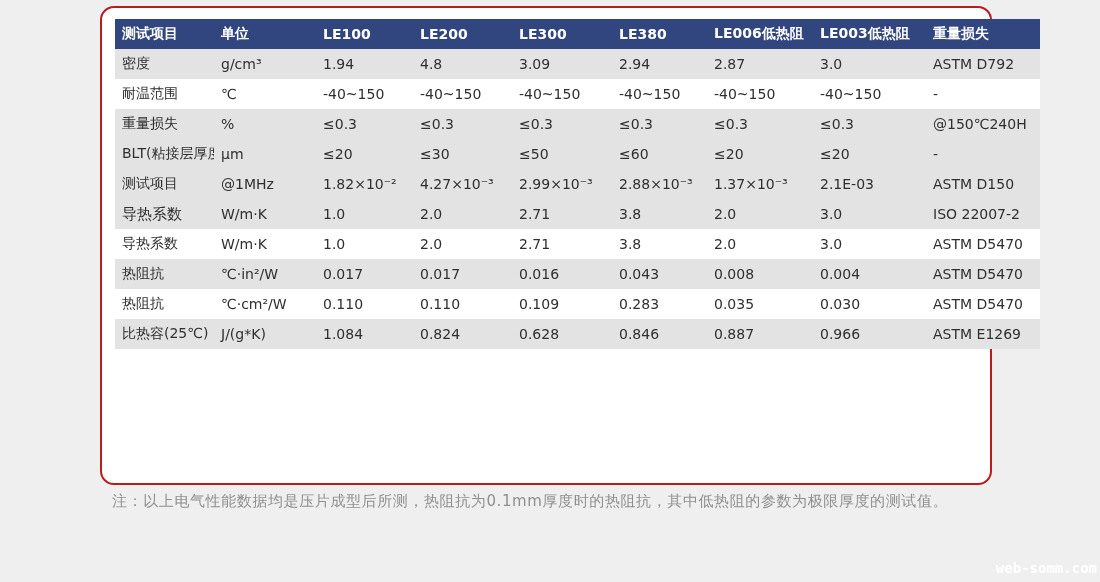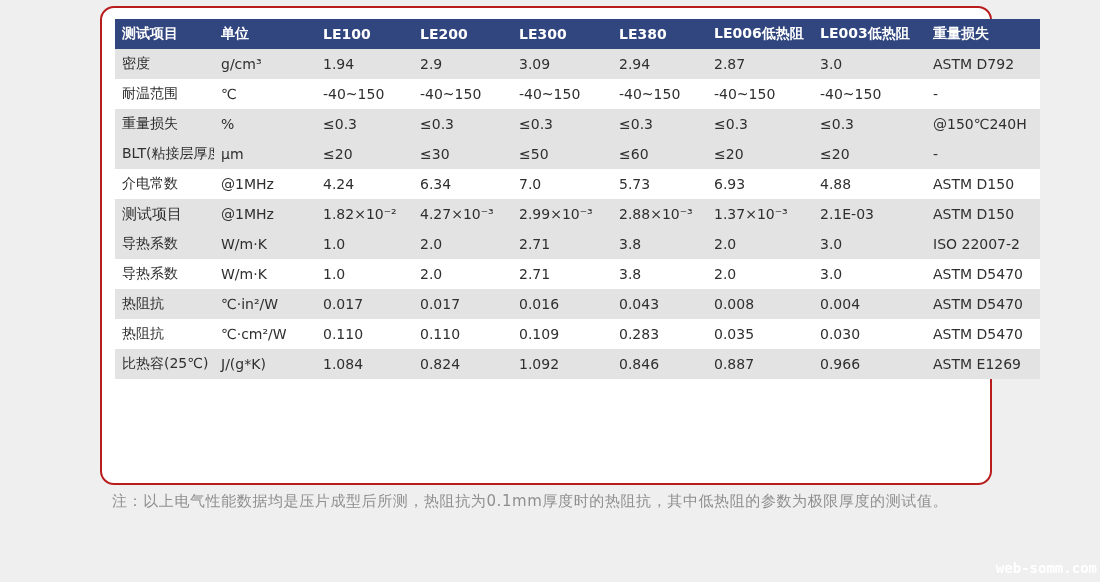--- a/index.html
+++ b/index.html
@@ -88,21 +88,21 @@
           <th>LE006低热阻</th>
           <th>LE003低热阻</th>
           <th>重量损失</th>
         </tr>
     </thead>
     <tbody id="table-body">
         <tr class="stripe">
           <td>密度</td>
           <td>g/cm³</td>
           <td>1.94</td>
-          <td>2.9</td>
+          <td>4.8</td>
           <td>3.09</td>
           <td>2.94</td>
           <td>2.87</td>
           <td>3.0</td>
           <td>ASTM D792</td>
         </tr>
         <tr>
           <td>耐温范围</td>
           <td>℃</td>
           <td>-40~150</td>
@@ -127,31 +127,20 @@
         <tr class="stripe">
           <td>BLT(粘接层厚度)</td>
           <td>μm</td>
           <td>≤20</td>
           <td>≤30</td>
           <td>≤50</td>
           <td>≤60</td>
           <td>≤20</td>
           <td>≤20</td>
           <td>-</td>
-        </tr>
-        <tr>
-          <td>介电常数</td>
-          <td>@1MHz</td>
-          <td>4.24</td>
-          <td>6.34</td>
-          <td>7.0</td>
-          <td>5.73</td>
-          <td>6.93</td>
-          <td>4.88</td>
-          <td>ASTM D150</td>
         </tr>
         <tr class="stripe">
           <td>测试项目</td>
           <td>@1MHz</td>
           <td>1.82×10⁻²</td>
           <td>4.27×10⁻³</td>
           <td>2.99×10⁻³</td>
           <td>2.88×10⁻³</td>
           <td>1.37×10⁻³</td>
           <td>2.1E-03</td>
@@ -199,21 +188,21 @@
           <td>0.283</td>
           <td>0.035</td>
           <td>0.030</td>
           <td>ASTM D5470</td>
         </tr>
         <tr class="stripe">
           <td>比热容(25℃)</td>
           <td>J/(g*K)</td>
           <td>1.084</td>
           <td>0.824</td>
-          <td>1.092</td>
+          <td>0.628</td>
           <td>0.846</td>
           <td>0.887</td>
           <td>0.966</td>
           <td>ASTM E1269</td>
         </tr>
       </tbody>
   </table>
 </div>
 
 <div class="note">注：以上电气性能数据均是压片成型后所测，热阻抗为0.1mm厚度时的热阻抗，其中低热阻的参数为极限厚度的测试值。</div>

